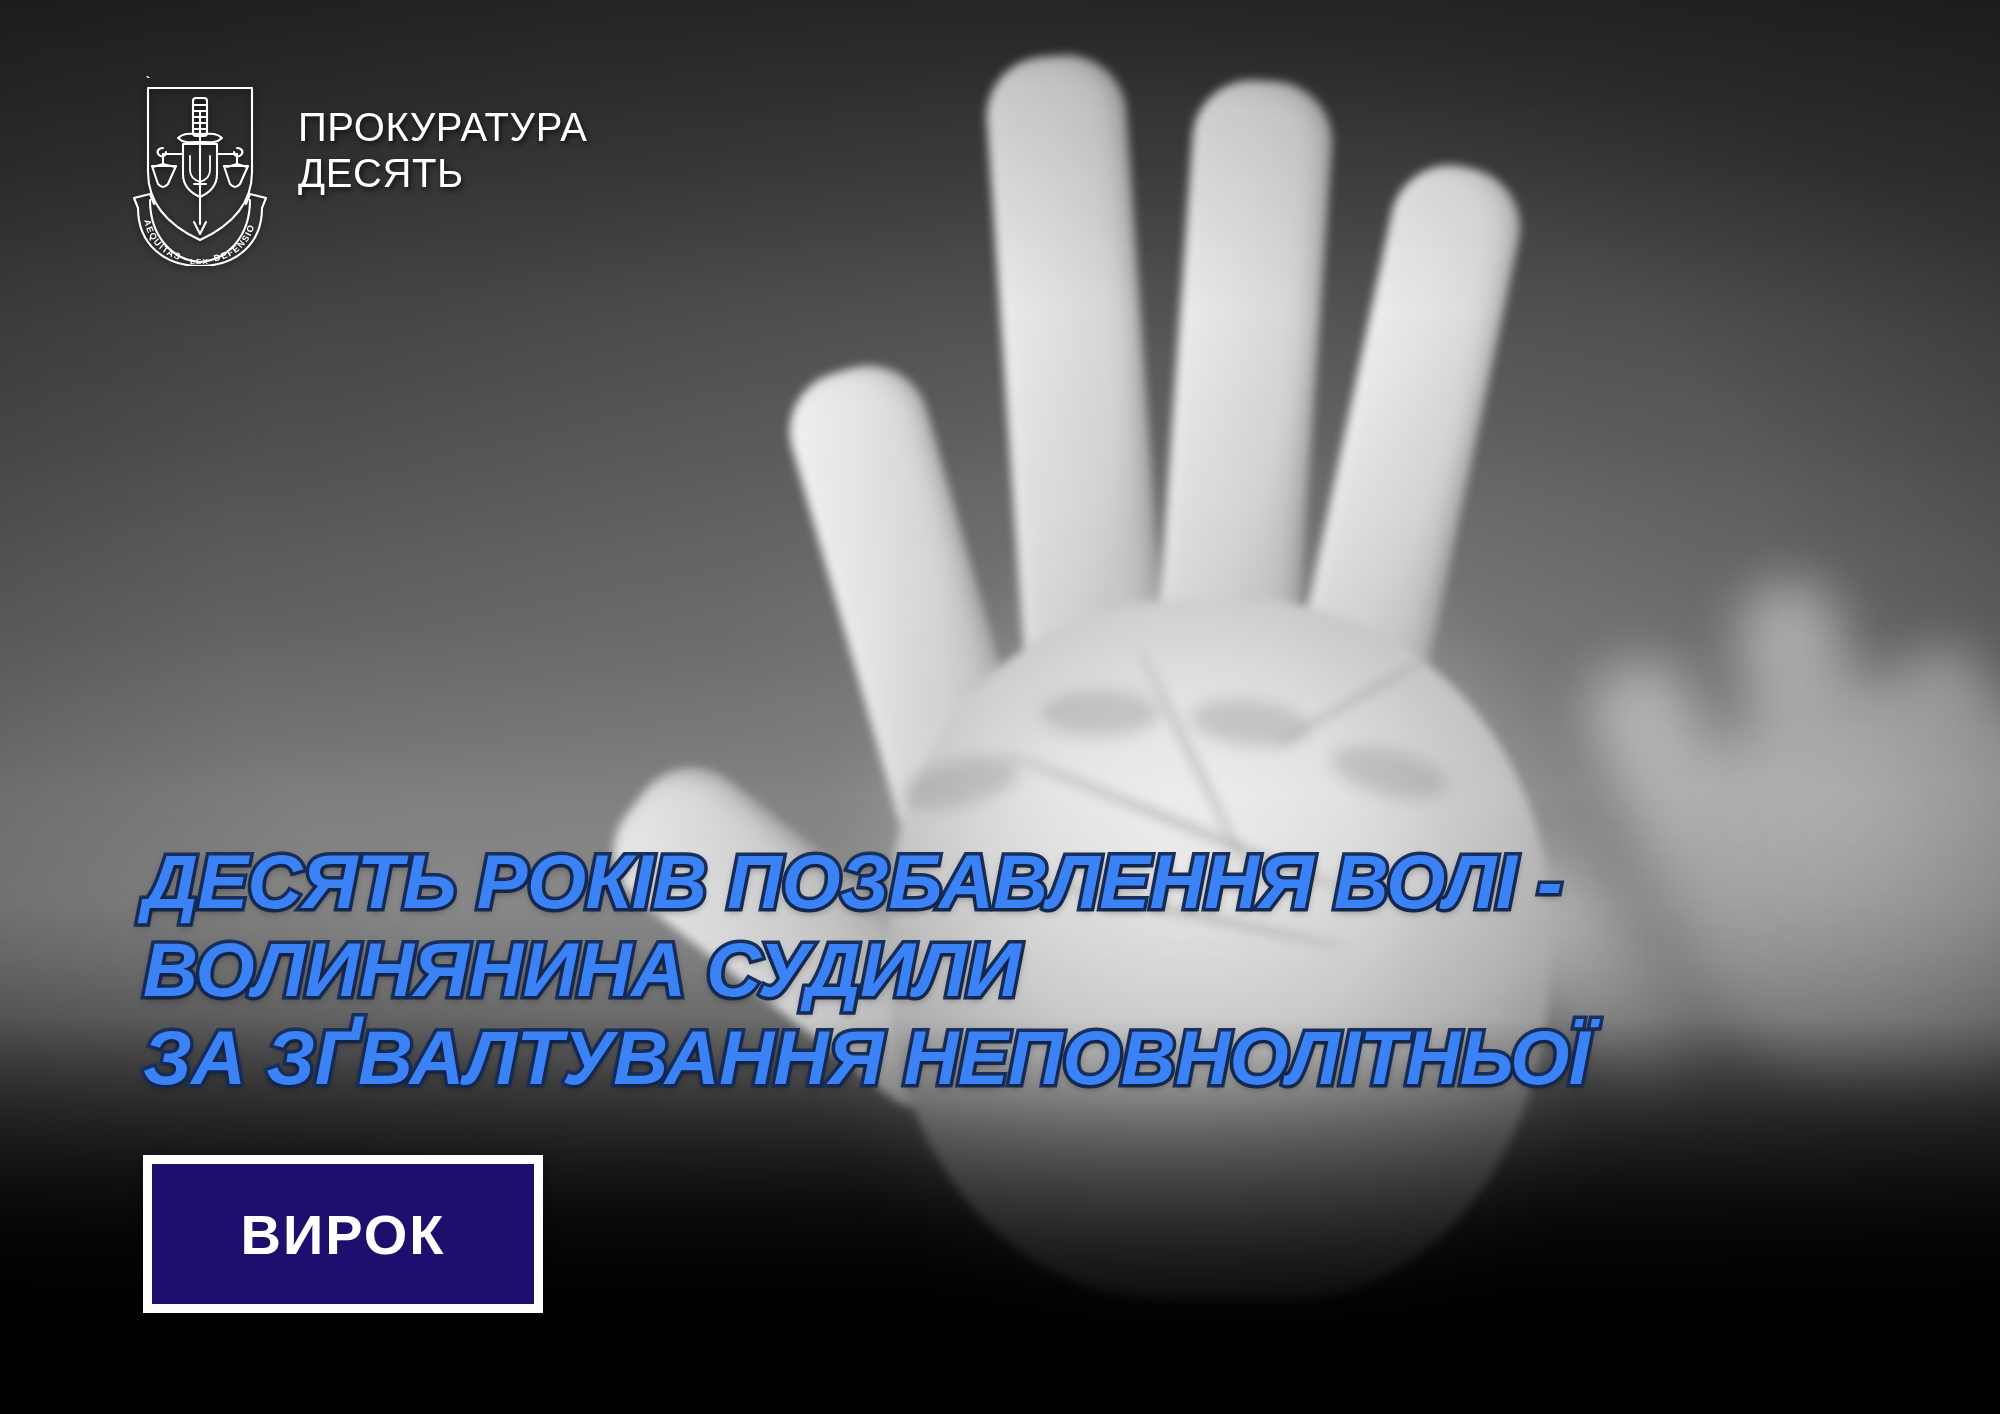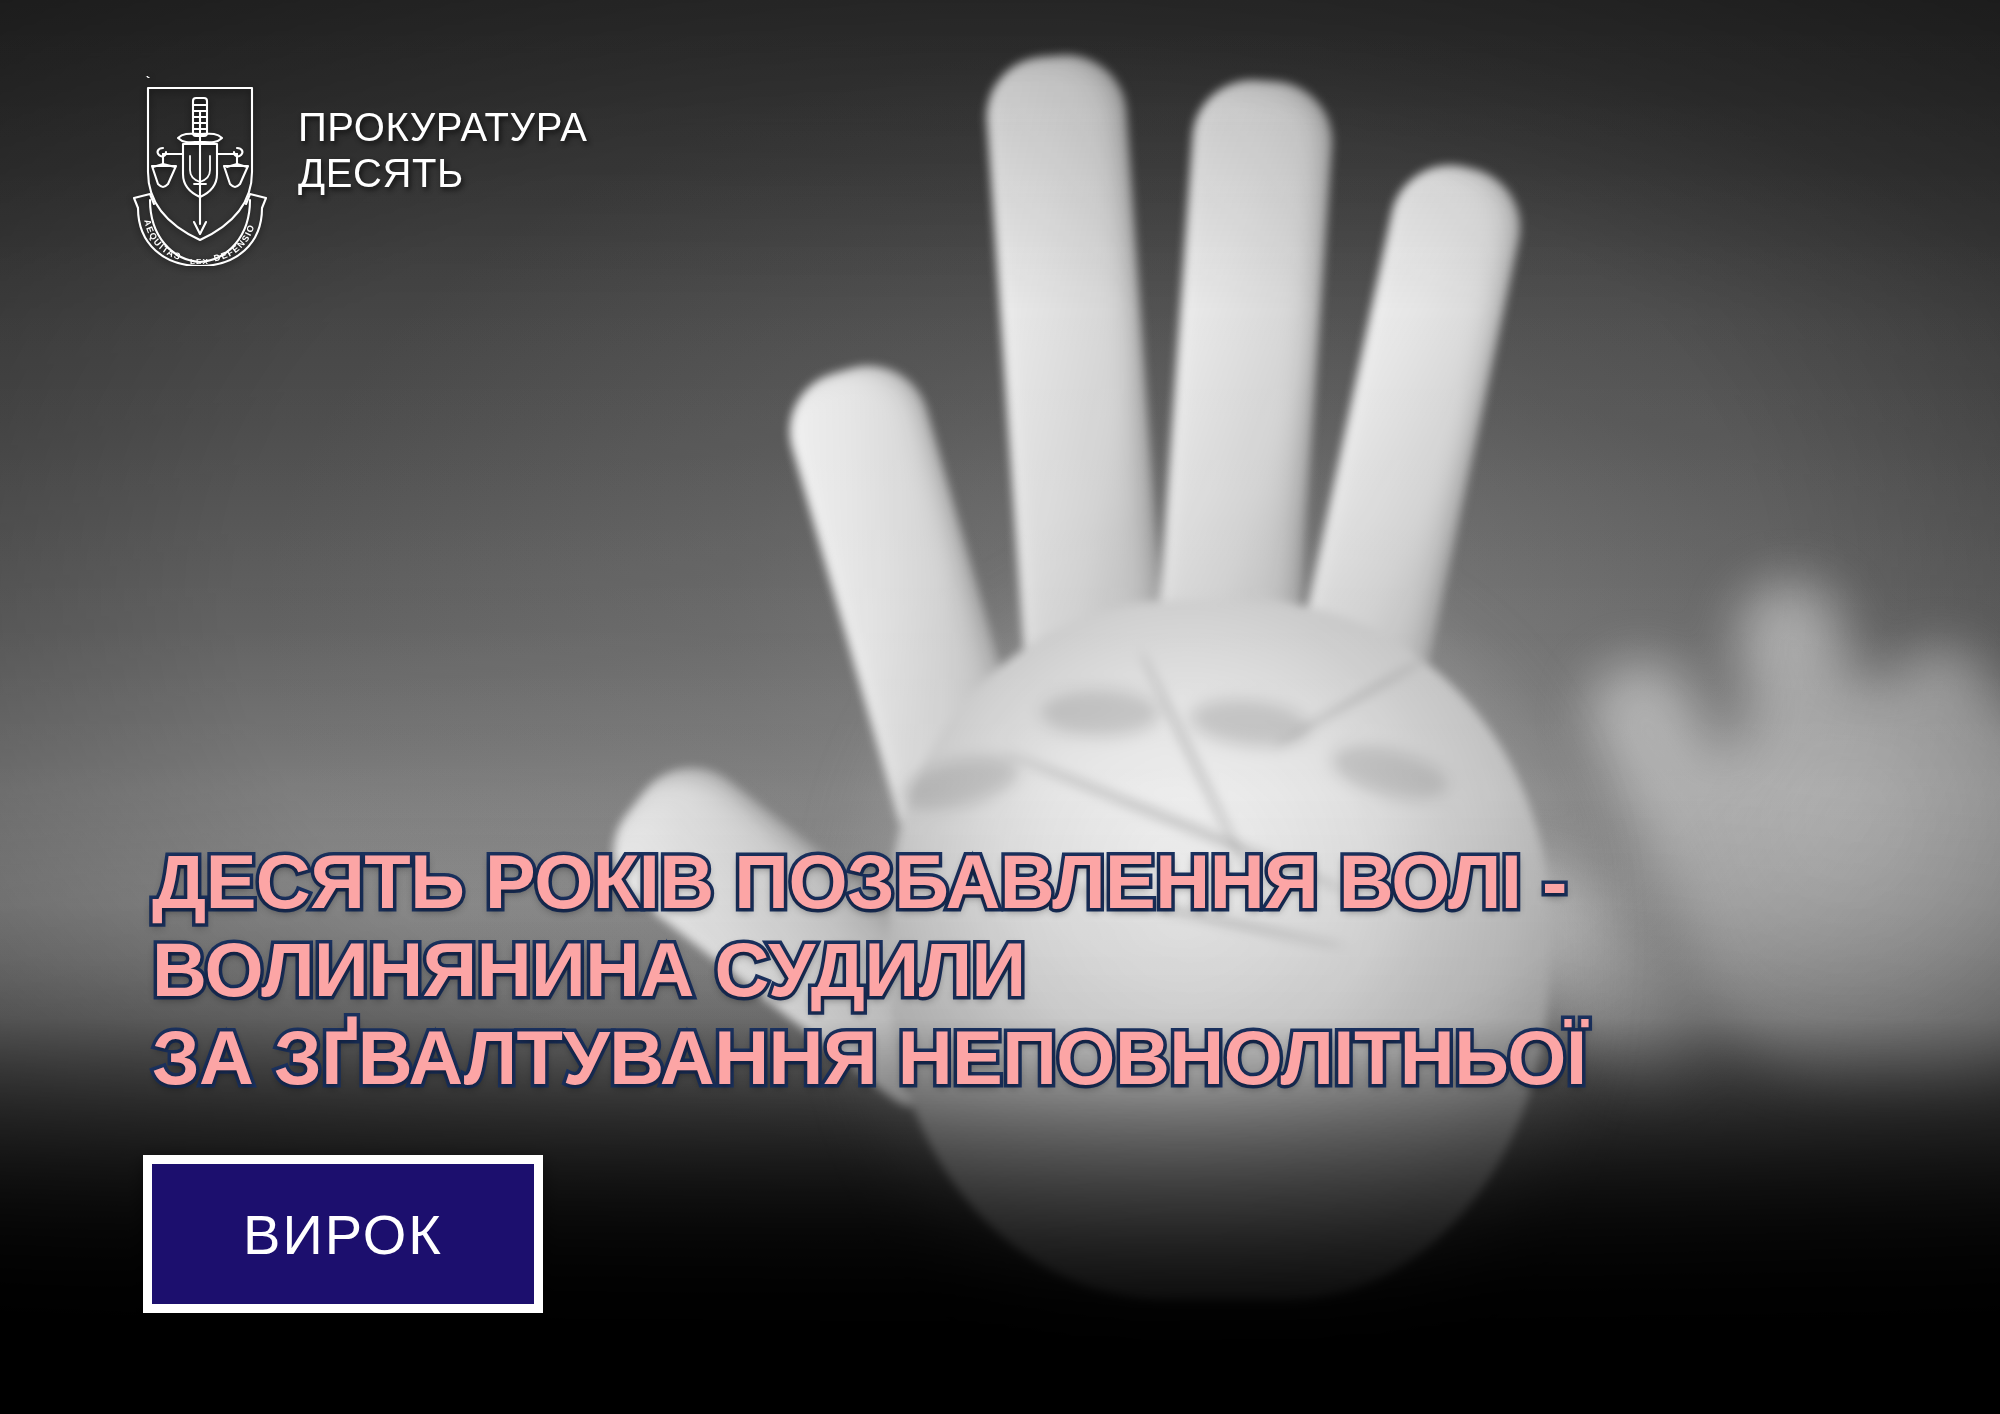--- a/index.html
+++ b/index.html
@@ -197,31 +197,31 @@
     text-shadow: 2px 3px 5px rgba(0,0,0,0.65);
   }
   .logo-text div { white-space: nowrap; }
 
   
   .headline {
     position: absolute;
     left: 143px;
     top: 838px;
     font-weight: 700;
+    font-style: italic;
     font-size: 76px;
     line-height: 88px;
     letter-spacing: -0.5px;
-    color: #fca5a5;
+    color: #3b82f6;
     text-transform: uppercase;
     -webkit-text-stroke: 7px #1b3260;
     paint-order: stroke fill;
     text-shadow:
       0 3px 9px rgba(0,0,0,0.45);
     white-space: nowrap;
-    margin-left: 9px;
   }
   .headline .ln { display: block; }
 
   
   .badge {
     position: absolute;
     left: 143px;
     top: 1155px;
     width: 400px;
     height: 158px;
@@ -233,21 +233,21 @@
   .badge-inner {
     width: 100%;
     height: 100%;
     background: #1c0f6e;
     display: flex;
     align-items: center;
     justify-content: center;
   }
   .badge-label {
     color: #ffffff;
-    font-weight: 400;
+    font-weight: 700;
     font-size: 56px;
     letter-spacing: 2px;
     text-transform: uppercase;
   }
 </style>
 </head>
 <body>
 
 <div class="poster">
 

